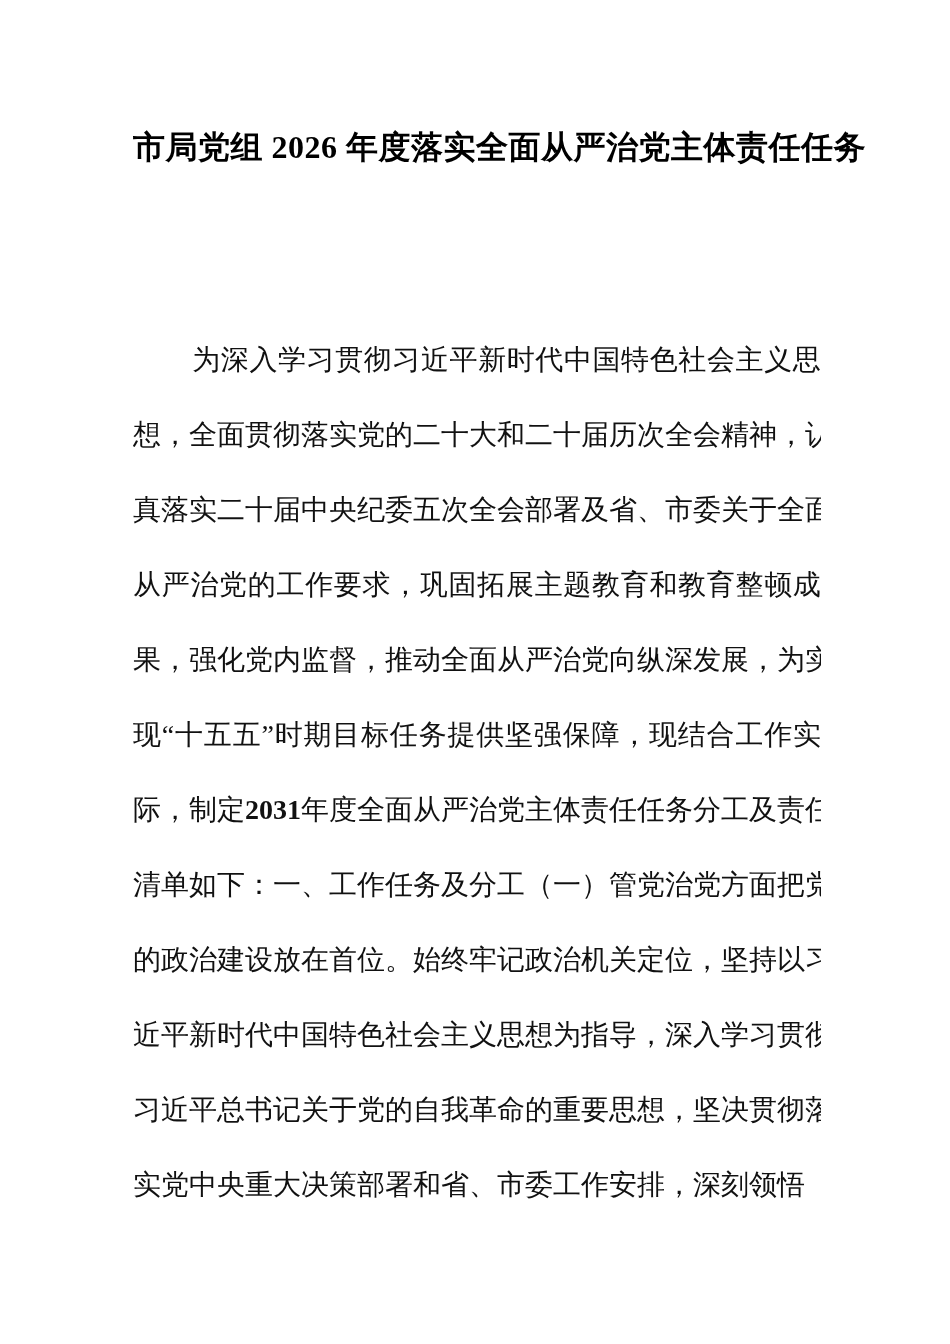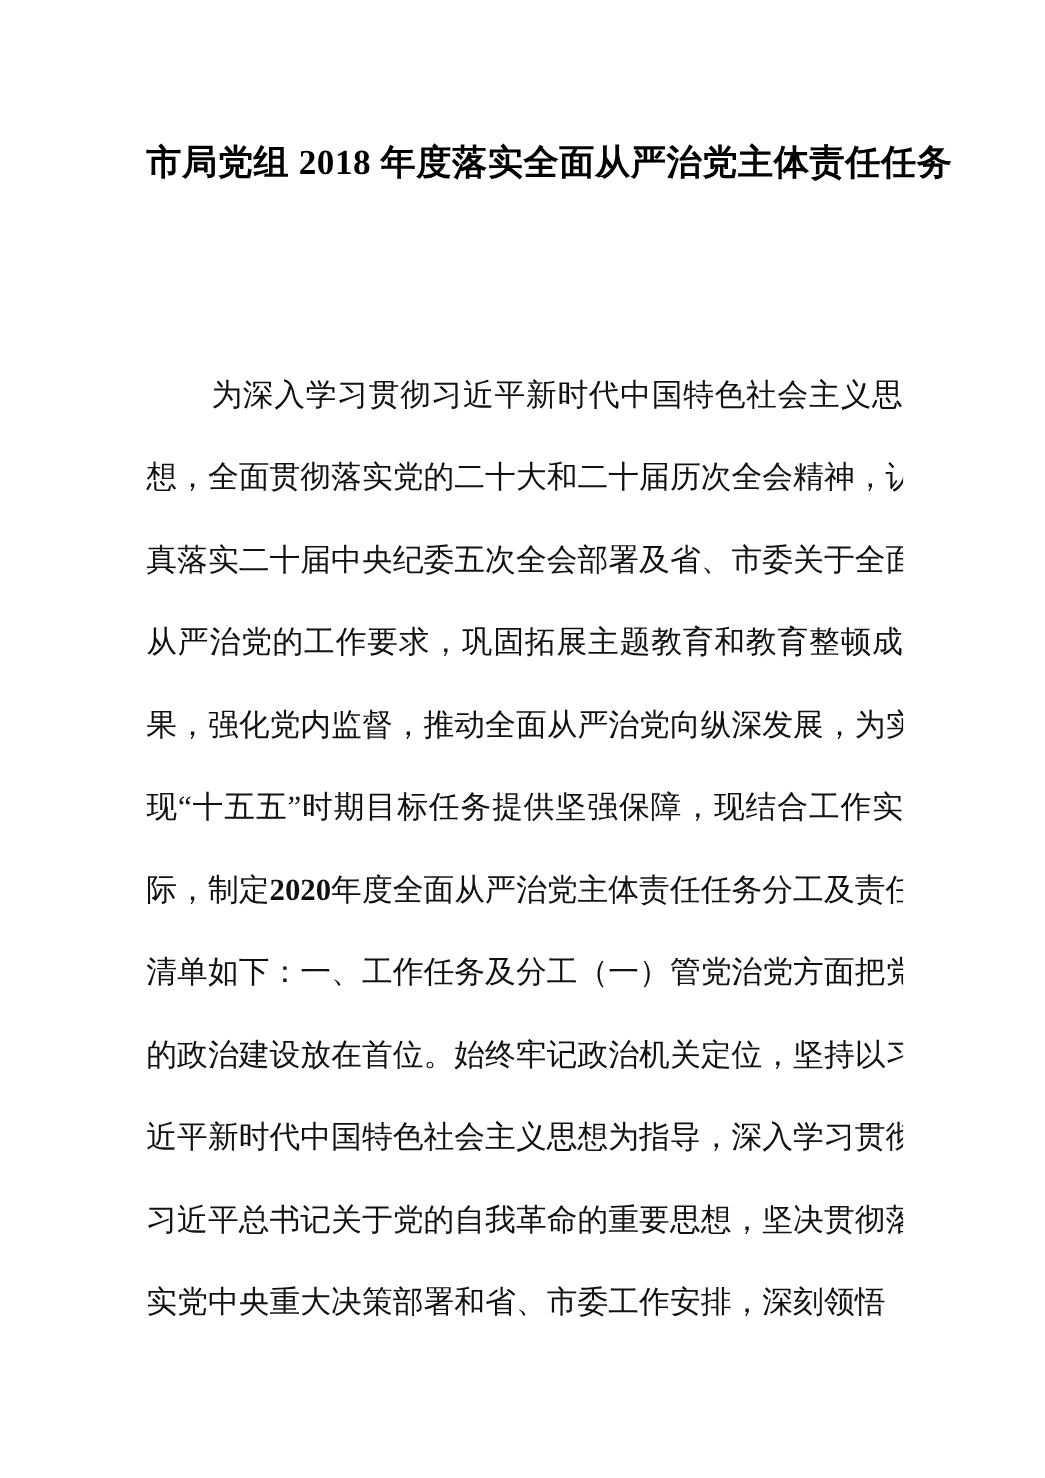--- a/index.html
+++ b/index.html
@@ -80,21 +80,21 @@
     font-weight: bold;
     letter-spacing: 0px;
   }
 </style>
 </head>
 <body>
 
 <div class="page">
 
   <div class="doc-title">
-    <span class="tline">市局党组 2018 年度落实全面从严治党主体责任任务</span>
+    <span class="tline">市局党组 2026 年度落实全面从严治党主体责任任务</span>
   </div>
 
   <div class="doc-body" id="body-host">
       <div class="body-line justify">
         <span class="ch indent">&nbsp;</span>
         <span class="ch indent">&nbsp;</span>
         <span class="ch">为</span>
         <span class="ch">深</span>
         <span class="ch">入</span>
         <span class="ch">学</span>
@@ -250,21 +250,21 @@
         <span class="ch">工</span>
         <span class="ch">作</span>
         <span class="ch">实</span>
       </div>
       <div class="body-line justify">
         <span class="ch">际</span>
         <span class="ch">，</span>
         <span class="ch">制</span>
         <span class="ch">定</span>
         <span class="ch"> </span>
-        <span class="ch num">2020</span>
+        <span class="ch num">2031</span>
         <span class="ch"> </span>
         <span class="ch">年</span>
         <span class="ch">度</span>
         <span class="ch">全</span>
         <span class="ch">面</span>
         <span class="ch">从</span>
         <span class="ch">严</span>
         <span class="ch">治</span>
         <span class="ch">党</span>
         <span class="ch">主</span>

